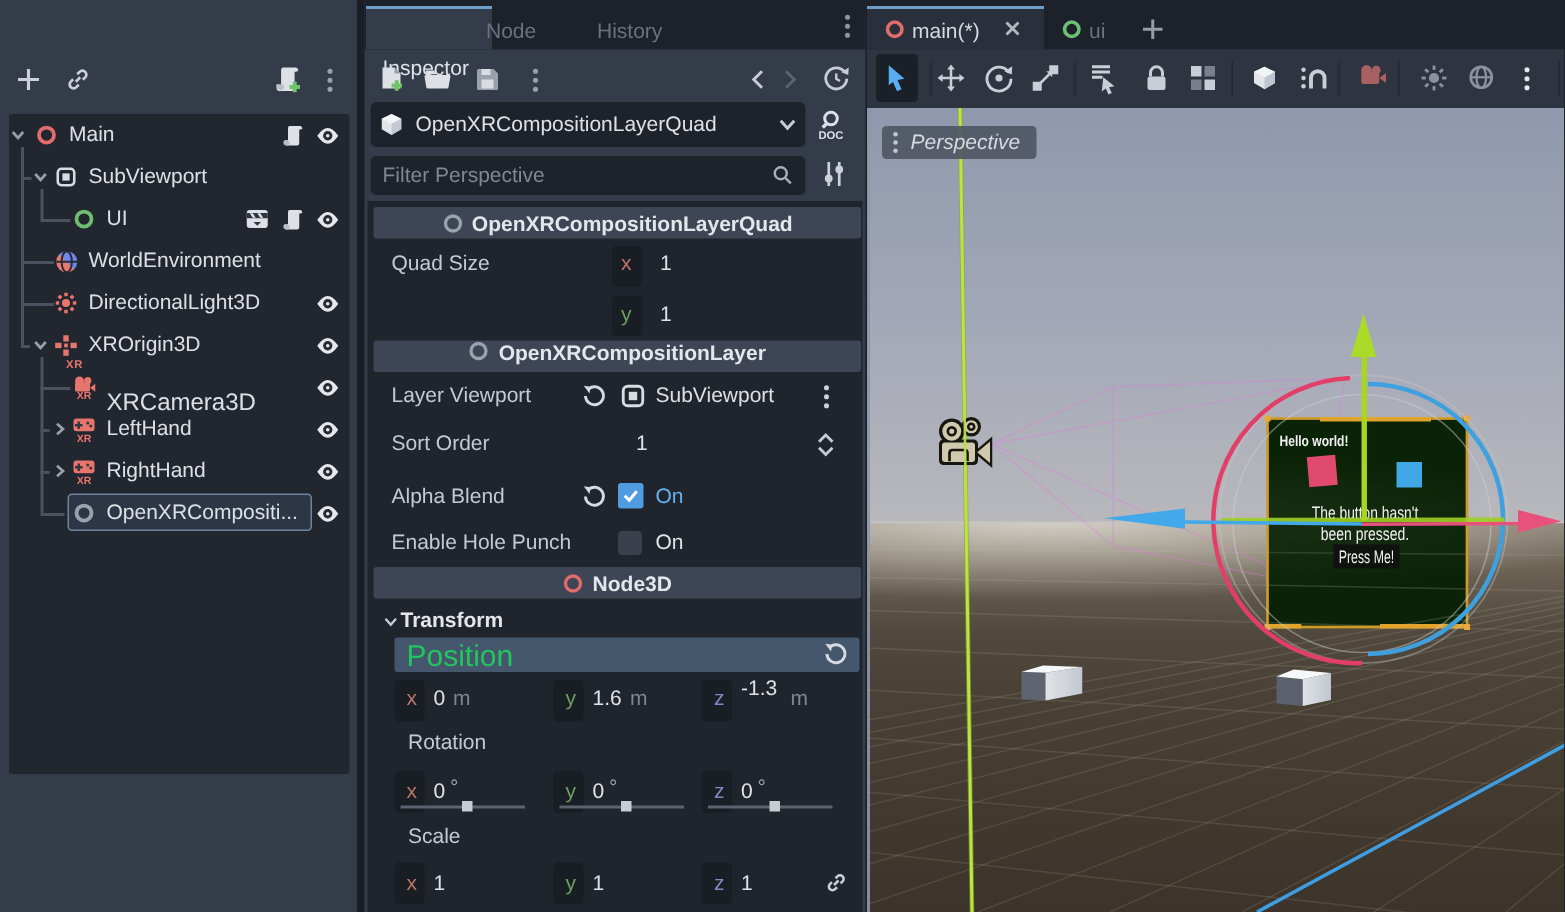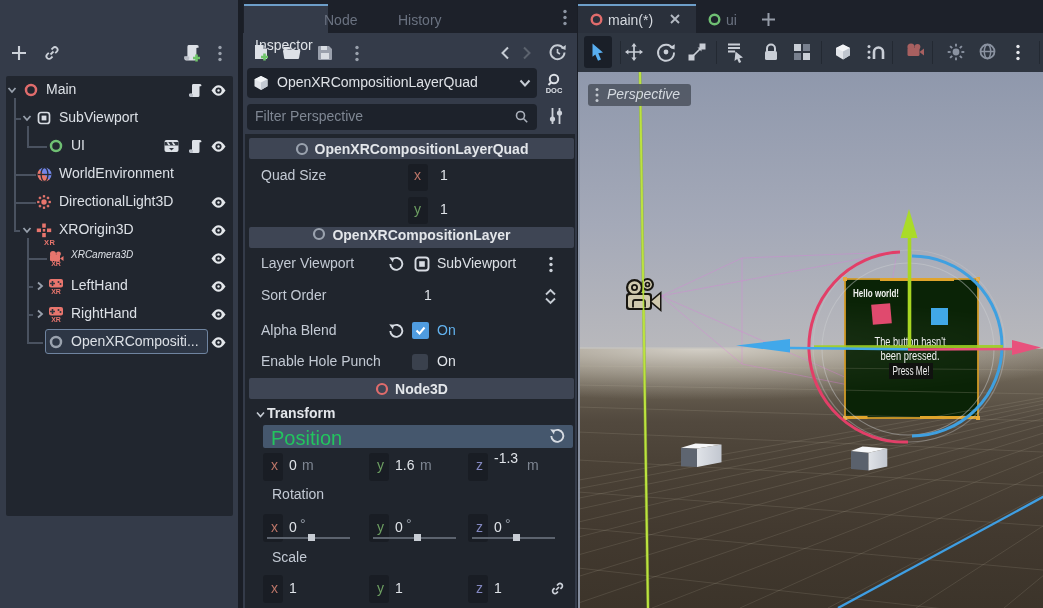--- a/index.html
+++ b/index.html
@@ -151,21 +151,21 @@
         </svg>
   <svg style="left:43px;top:175px" width="15" height="16">
           <g fill="#e8756d">
             <circle cx="4" cy="3" r="3"></circle>
             <circle cx="9.5" cy="2.8" r="2.4"></circle>
             <rect x="1" y="4" width="10" height="6" rx="1"></rect>
             <path d="M11 7.5l3.5-2.6v5.2z"></path>
           </g>
           <text x="7" y="15.2" font-size="7" font-weight="bold" fill="#e8756d" text-anchor="middle" font-family="Liberation Sans">XR</text>
         </svg>
-  <span class="txt" style="left:65px;top:173px;font-size:10px;color:#dce0e6;font-style:italic;">XRCamera3D</span>
+  <span class="txt" style="left:65px;top:184px;font-size:16px;color:#dce0e6;">XRCamera3D</span>
   <svg style="left:205px;top:175px" width="15" height="15">
           <path d="M0.5 7.5Q7.5 -3 14.5 7.5Q7.5 18 0.5 7.5z" fill="#e4e7eb"></path>
           <circle cx="7.5" cy="7.5" r="3.1" fill="#252a33"></circle>
           <circle cx="7.5" cy="7.5" r="1.2" fill="#e4e7eb"></circle>
         </svg>
   <svg style="left:29px;top:205px" width="10" height="10">
           <path d="M3 1.5l4 3.5-4 3.5" stroke="#99a1ad" stroke-width="1.8" fill="none"></path>
         </svg>
   <svg style="left:43px;top:203px" width="15" height="16">
           <rect x="0" y="0" width="14" height="8.5" rx="2" fill="#e8756d"></rect>

